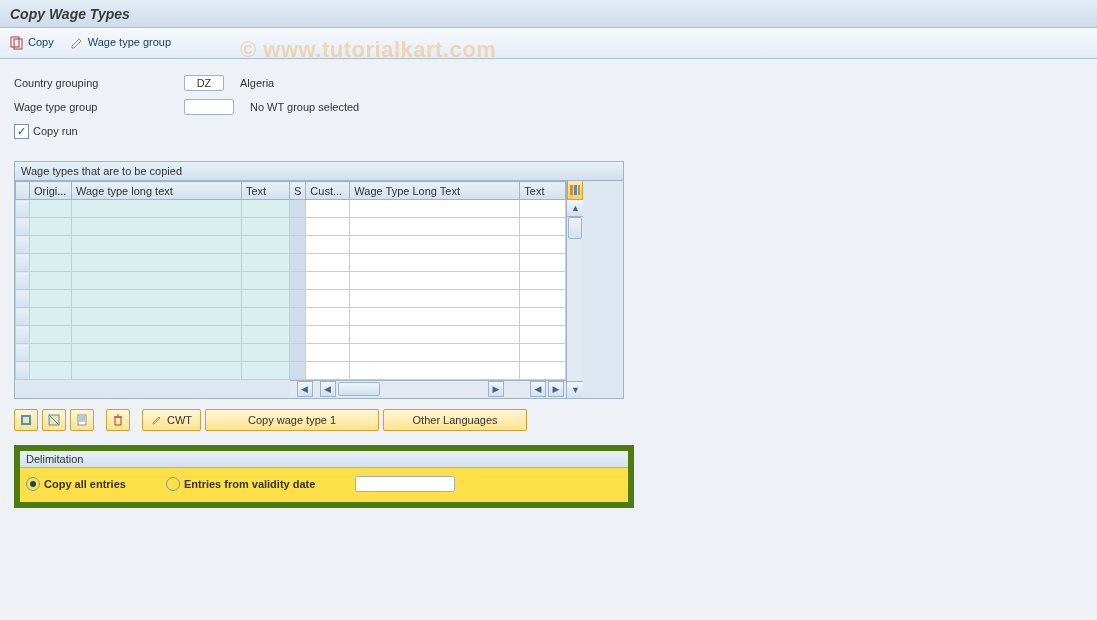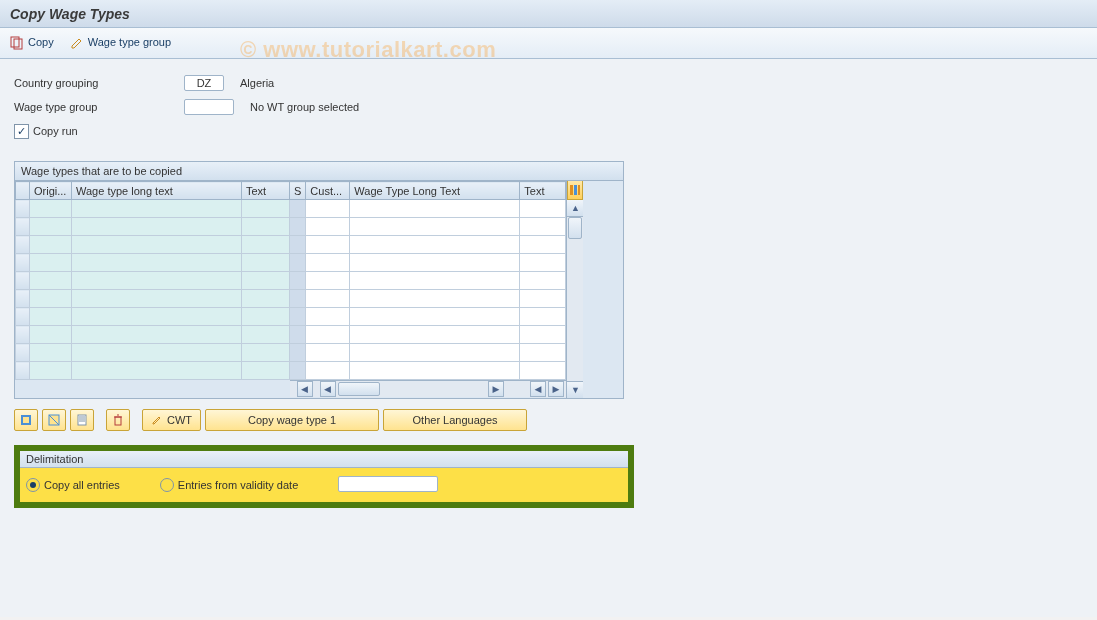--- a/index.html
+++ b/index.html
@@ -198,21 +198,21 @@
     border:6px solid #4d7c0f;
     background:#fde047;
   }
   .delim-title{
     padding:2px 6px;
     background: linear-gradient(to bottom,#e8f0f8,#d2e0ee);
     border-bottom:1px solid #9fb4c9;
   }
   .delim-body{
     padding:8px 6px 10px 6px;
-    display:flex;align-items:flex-end;gap:40px;
+    display:flex;align-items:center;gap:40px;font-weight:bold;
   }
   .radio{
     width:12px;height:12px;border:1px solid #7f94a9;border-radius:50%;
     display:inline-flex;align-items:center;justify-content:center;margin-right:4px;
   }
   .radio .dot{width:6px;height:6px;border-radius:50%;background:#1a3f66;}
   svg { display:block; }
 </style>
 </head>
 <body>

